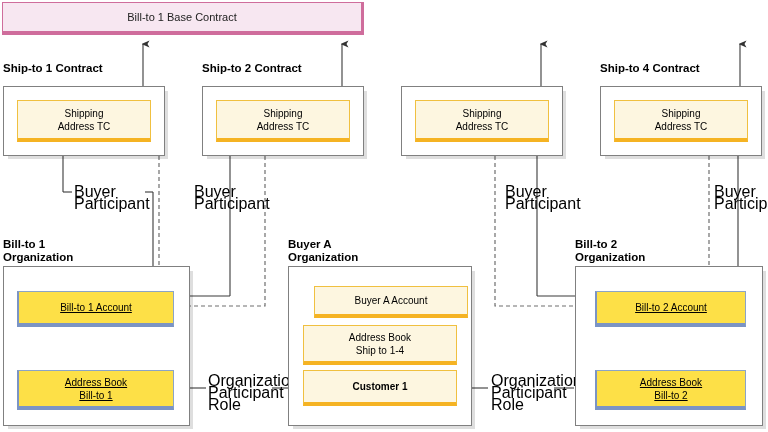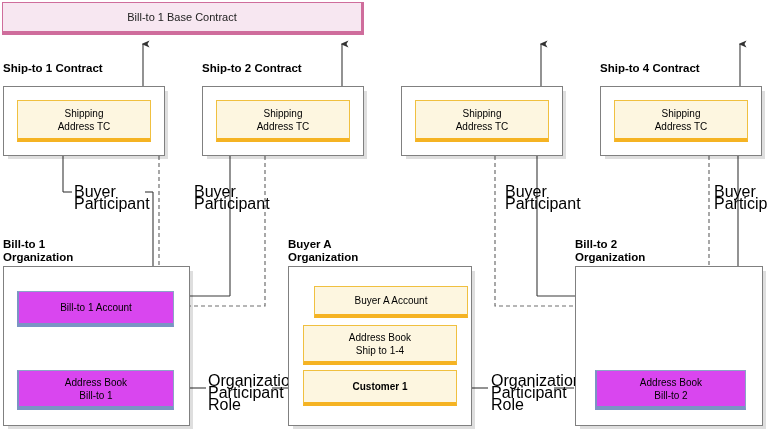--- a/index.html
+++ b/index.html
@@ -44,24 +44,25 @@
     display:flex;align-items:center;justify-content:center;
     text-align:center;line-height:13px;font-size:10px;
     white-space:pre-line;
   }
   .chip-yellow{
     background:#fdf6e0;
     border:1px solid #f0c040;
     border-bottom:4px solid #f5b323;
   }
   .chip-blue{
-    background:#d946ef;
+    background:#fde047;
     border:1px solid #8ba4c7;
     border-bottom:4px solid #7b94c4;
     border-left:2px solid #7b94c4;
+    text-decoration:underline;
   }
 
   
   .wire-label{
     position:absolute;font-size:16px;line-height:12px;
     color:#000;white-space:pre-line;background:transparent;
   }
 </style>
 </head>
 <body>
@@ -180,16 +181,17 @@
 Organization</div>
   <div class="abs container-box" style="left:288px;top:266px;width:184px;height:160px;"></div>
   <div class="chip chip-yellow" style="left:314px;top:286px;width:154px;height:32px;">Buyer A Account</div>
   <div class="chip chip-yellow" style="left:303px;top:325px;width:154px;height:40px;">Address Book
 Ship to 1-4</div>
   <div class="chip chip-yellow" style="left:303px;top:370px;width:154px;height:36px;font-weight:bold;">Customer 1</div>
 
   <div class="caption" style="left:575px;top:238px;">Bill-to 2
 Organization</div>
   <div class="abs container-box" style="left:575px;top:266px;width:188px;height:160px;"></div>
+  <div class="chip chip-blue" style="left:595px;top:291px;width:151px;height:36px;">Bill-to 2 Account</div>
   <div class="chip chip-blue" style="left:595px;top:370px;width:151px;height:40px;">Address Book
 Bill-to 2</div>
 
 </div>
 
 </body></html>

